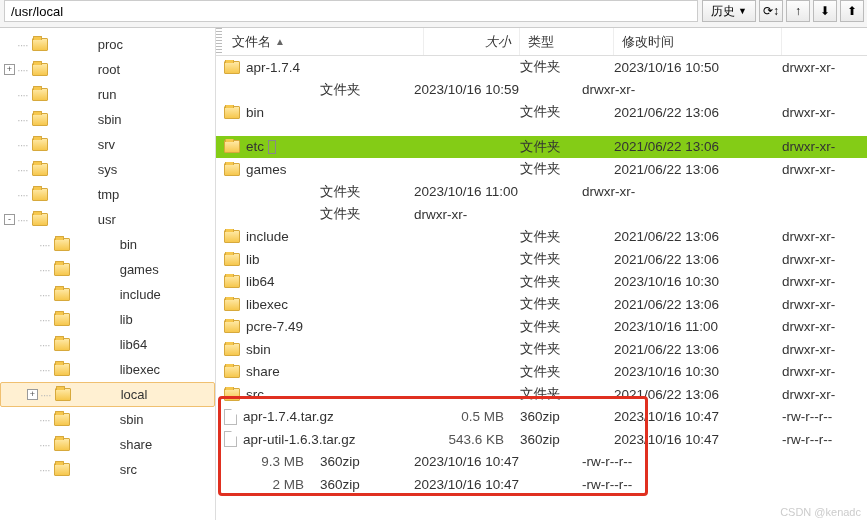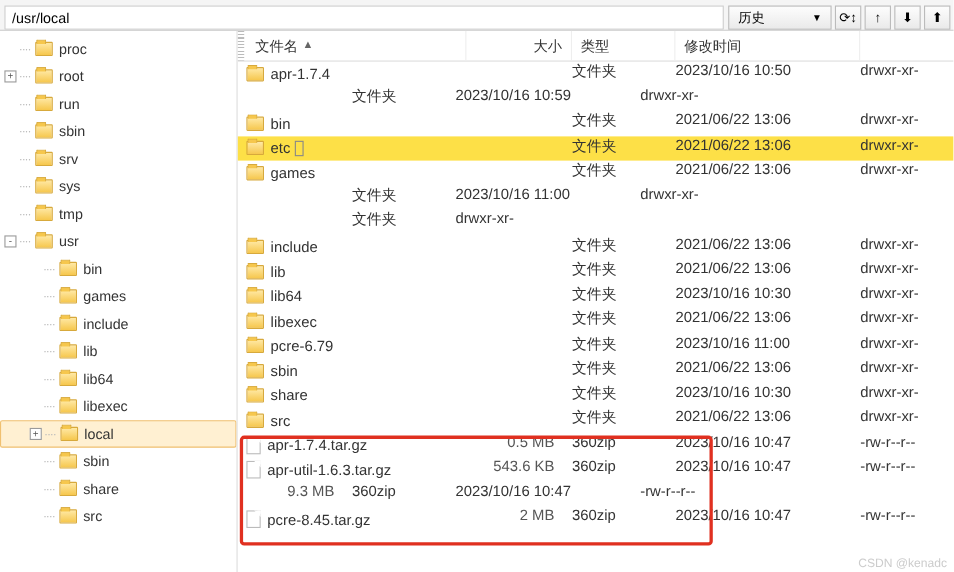--- a/index.html
+++ b/index.html
@@ -1,42 +1,42 @@
 <!DOCTYPE html>
 <html><head>
 <meta charset="utf-8">
 <style>
   * { box-sizing: border-box; margin: 0; padding: 0; }
   body { font-family: "Microsoft YaHei", Arial, sans-serif; font-size: 13px; color: #333; background: #fff; width: 867px; height: 520px; overflow: hidden; position: relative; }
-  .toolbar { display: flex; align-items: flex-end; height: 28px; border-bottom: 1px solid #ccc; background: #f5f5f5; }
+  .toolbar { display: flex; align-items: flex-start; height: 28px; border-bottom: 1px solid #ccc; background: #f5f5f5; }
   .path-input { flex: 1; height: 22px; padding: 2px 6px; border: 1px solid #ccc; background: #fff; margin: 0 4px; font-size: 13px; }
-  .tb-btn { border: 1px solid #bbb; background: linear-gradient(#fdfdfd,#eaeaea); height: 22px; padding: 0 8px; margin-right: 3px; font-size: 12px; cursor: pointer; display: flex; align-items: center; justify-content: center; gap: 40px; }
+  .tb-btn { border: 1px solid #bbb; background: linear-gradient(#fdfdfd,#eaeaea); height: 22px; padding: 0 8px; margin-right: 3px; font-size: 12px; cursor: pointer; display: flex; align-items: center; justify-content: center; }
   .tb-icon { width: 24px; }
   .content { display: flex; height: calc(100% - 28px); }
   .tree { width: 216px; border-right: 1px solid #ddd; overflow-y: auto; padding-top: 4px; position: relative; }
   .tree-item { display: flex; align-items: center; height: 25px; padding-left: 6px; cursor: pointer; white-space: nowrap; }
   .tree-item.sel { background: #fff0d2; border: 1px solid #f0c070; border-radius: 2px; }
   .toggle { width: 11px; height: 11px; border: 1px solid #9a9a9a; font-size: 9px; line-height: 9px; text-align: center; margin-right: 2px; background: #fff; color: #555; }
   .toggle.blank { border: none; background: transparent; }
   .dots { color: #bbb; margin: 0 4px 0 0; font-size: 11px; letter-spacing: -1px; }
   .folder-icon { width: 16px; height: 13px; background: linear-gradient(#ffe9a6,#f6c74d); border: 1px solid #d7a93c; border-radius: 1px; margin-right: 6px; position: relative; }
   .folder-icon::before { content: ""; position: absolute; top: -3px; left: 0; width: 7px; height: 3px; background: #f6c74d; border: 1px solid #d7a93c; border-bottom: none; border-radius: 1px 1px 0 0; }
-  .tree-label { font-size: 13px; color: #333; }
+  .tree-label { font-size: 13px; color: #333; margin-left: 44px; }
   .list-wrap { flex: 1; overflow: auto; position: relative; }
   .header-row { display: flex; align-items: center; height: 28px; border-bottom: 1px solid #ddd; background: #fff; font-size: 13px; color: #333; position: sticky; top: 0; }
   .header-row .col { padding-left: 8px; display: flex; align-items: center; border-right: 1px solid #eee; height: 100%; }
   .splitter { width: 6px; height: 100%; background: repeating-linear-gradient(#bbb,#bbb 1px,transparent 1px,transparent 3px); margin-right: 2px; }
   .col.name { width: 200px; }
-  .col.size { width: 96px; justify-content: flex-end; padding-right: 8px; }
+  .col.size { width: 96px; justify-content: flex-end; padding-right: 8px; font-style: italic; }
   .col.type { width: 94px; }
   .col.date { width: 168px; text-align: right; }
   .col.perm { flex: 1; }
   .sort-arrow { font-size: 10px; margin-left: 4px; color: #666; }
-  .row { display: flex; height: 22.5px; font-size: 13.5px; color: #333; }
-  .row.hover { background: #fde047; }
+  .row { display: flex; align-items: center; height: 22.5px; font-size: 13.5px; color: #333; }
+  .row.hover { background: #84cc16; margin-top: 12px; }
   .row .cell { padding-left: 8px; overflow: hidden; white-space: nowrap; }
   .row .cname { width: 200px; display: flex; align-items: center; }
   .row .csize { width: 96px; text-align: right; padding-right: 8px; color: #555; }
   .row .ctype { width: 94px; }
   .row .cdate { width: 168px; }
   .row .cperm { flex: 1; }
   .file-icon { width: 13px; height: 16px; border: 1px solid #bbb; background: #fff; margin-right: 6px; position: relative; }
   .file-icon::after { content: ""; position: absolute; top: -1px; right: -1px; border: 3px solid transparent; border-top-color: #fff; border-right-color: #fff; }
   .cursor-box { border: 1px solid #888; width: 8px; height: 14px; margin-left: 4px; }
   .red-box { position: absolute; border: 3px solid #e03020; border-radius: 4px; pointer-events: none; }
@@ -274,21 +274,21 @@
             <span>libexec</span>
           </div>
           <div class="cell csize"></div>
           <div class="cell ctype">文件夹</div>
           <div class="cell cdate">2021/06/22 13:06</div>
           <div class="cell cperm">drwxr-xr-</div>
         </div>
         <div class="row">
           <div class="cell cname">
             <span class="folder-icon"></span>
-            <span>pcre-6.79</span>
+            <span>pcre-7.49</span>
           </div>
           <div class="cell csize"></div>
           <div class="cell ctype">文件夹</div>
           <div class="cell cdate">2023/10/16 11:00</div>
           <div class="cell cperm">drwxr-xr-</div>
         </div>
         <div class="row">
           <div class="cell cname">
             <span class="folder-icon"></span>
             <span>sbin</span>
@@ -338,24 +338,20 @@
           <div class="cell cdate">2023/10/16 10:47</div>
           <div class="cell cperm">-rw-r--r--</div>
         </div>
         <div class="row">
           <div class="cell csize">9.3 MB</div>
           <div class="cell ctype">360zip</div>
           <div class="cell cdate">2023/10/16 10:47</div>
           <div class="cell cperm">-rw-r--r--</div>
         </div>
         <div class="row">
-          <div class="cell cname">
-            <span class="file-icon"></span>
-            <span>pcre-8.45.tar.gz</span>
-          </div>
           <div class="cell csize">2 MB</div>
           <div class="cell ctype">360zip</div>
           <div class="cell cdate">2023/10/16 10:47</div>
           <div class="cell cperm">-rw-r--r--</div>
         </div>
       </div>
     <div class="red-box" style="left:2px; top:368px; width:430px; height:100px;"></div>
   </div>
 </div>
 

